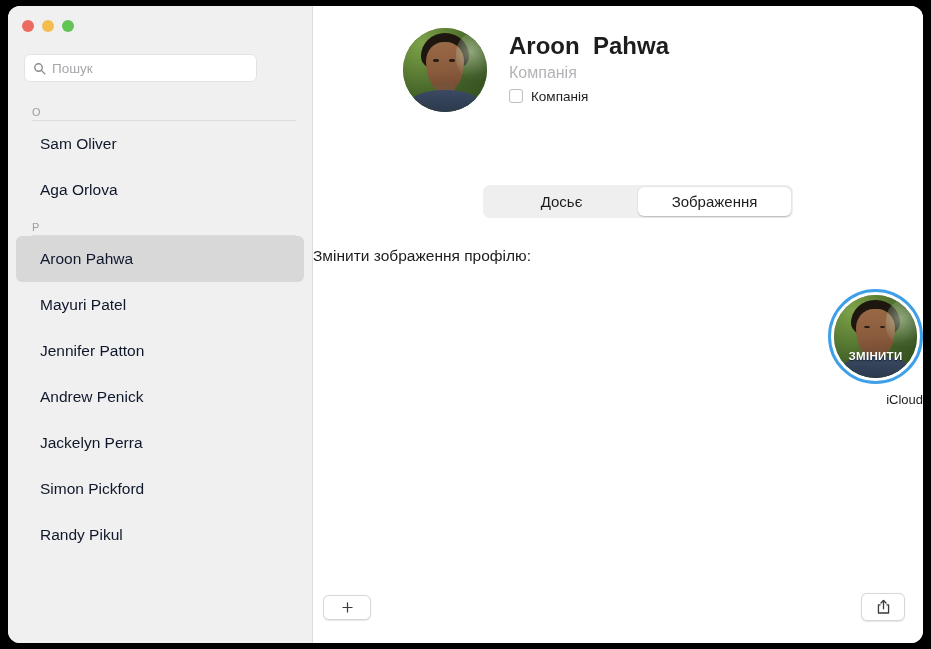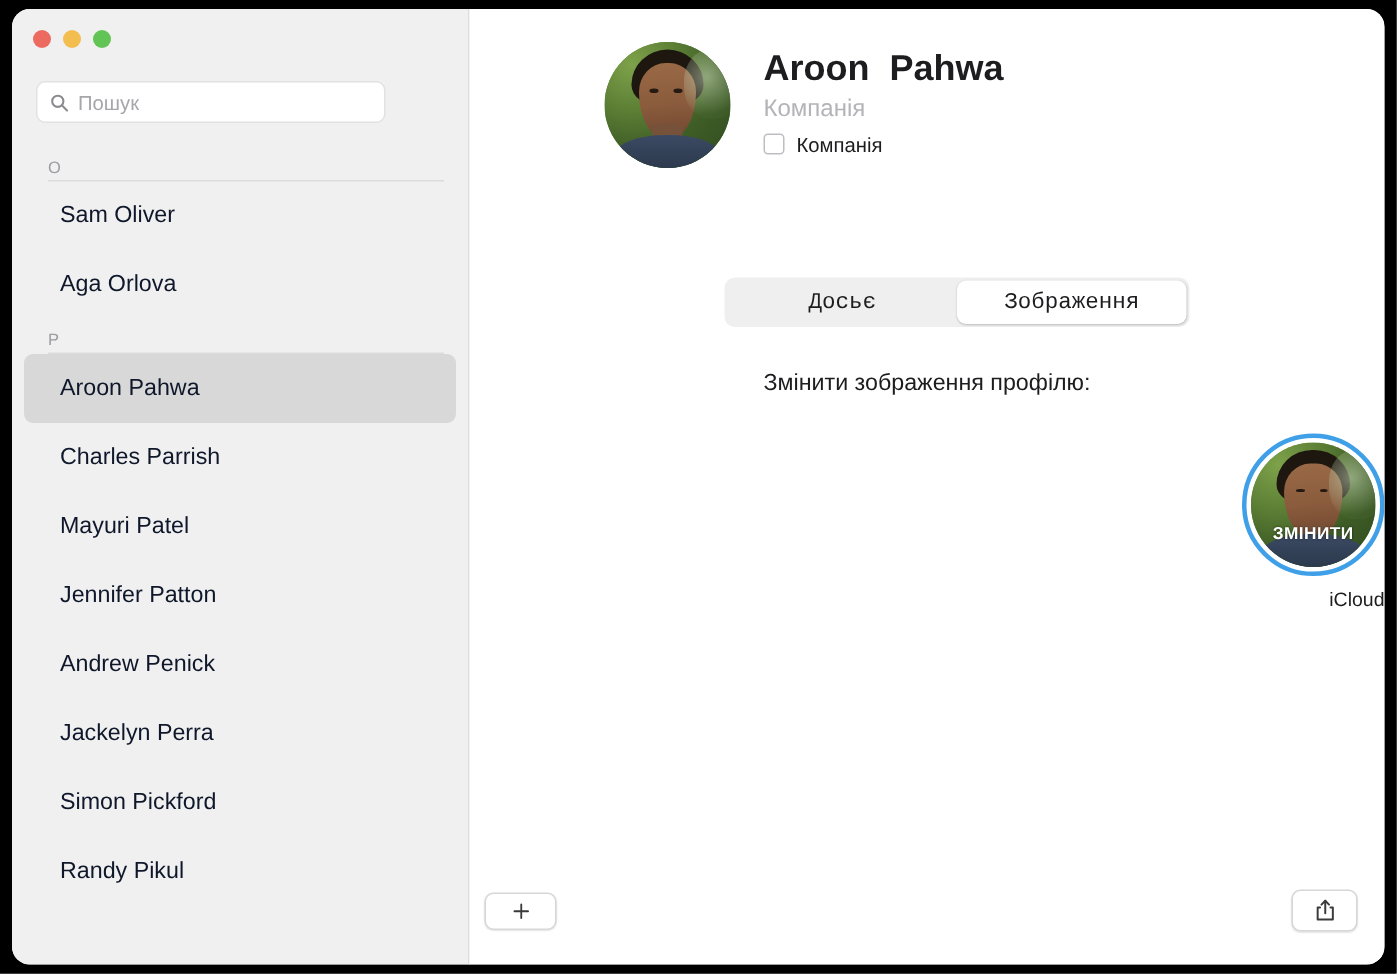--- a/index.html
+++ b/index.html
@@ -188,42 +188,41 @@
     position: absolute;
     left: 170px;
     top: 179px;
     width: 310px;
     height: 33px;
     background: #efeff0;
     border-radius: 7px;
     display: flex;
     padding: 2px;
     box-sizing: border-box;
-    font-family: Liberation Mono, monospace;
   }
   .seg {
     flex: 1;
     display: flex;
     align-items: center;
     justify-content: center;
     font-size: 15px;
     color: #1d1d1f;
     border-radius: 6px;
   }
   .seg.active {
     background: #ffffff;
     box-shadow: 0 0.5px 1.5px rgba(0,0,0,0.22);
   }
 
   .change-label {
     position: absolute;
     top: 241px;
     left: 0;
     right: 0;
-    text-align: center;
+    text-align: left;
     font-size: 15.5px;
     color: #1d1d1f;
   }
 
   .picker {
     position: absolute;
     top: 283px;
     left: 0;
     right: 0;
     display: flex;
@@ -398,21 +397,20 @@
     <div class="contact-list">
 
       <div class="section-header">O</div>
       <div class="section-rule"></div>
       <div class="contact-row">Sam Oliver</div>
       <div class="contact-row">Aga Orlova</div>
 
       <div class="section-header">P</div>
       <div class="section-rule"></div>
       <div class="contact-row selected">Aroon Pahwa</div>
-      <div class="contact-row">Charles Parrish</div>
       <div class="contact-row">Mayuri Patel</div>
       <div class="contact-row">Jennifer Patton</div>
       <div class="contact-row">Andrew Penick</div>
       <div class="contact-row">Jackelyn Perra</div>
       <div class="contact-row">Simon Pickford</div>
       <div class="contact-row">Randy Pikul</div>
 
     </div>
   </div>
 

